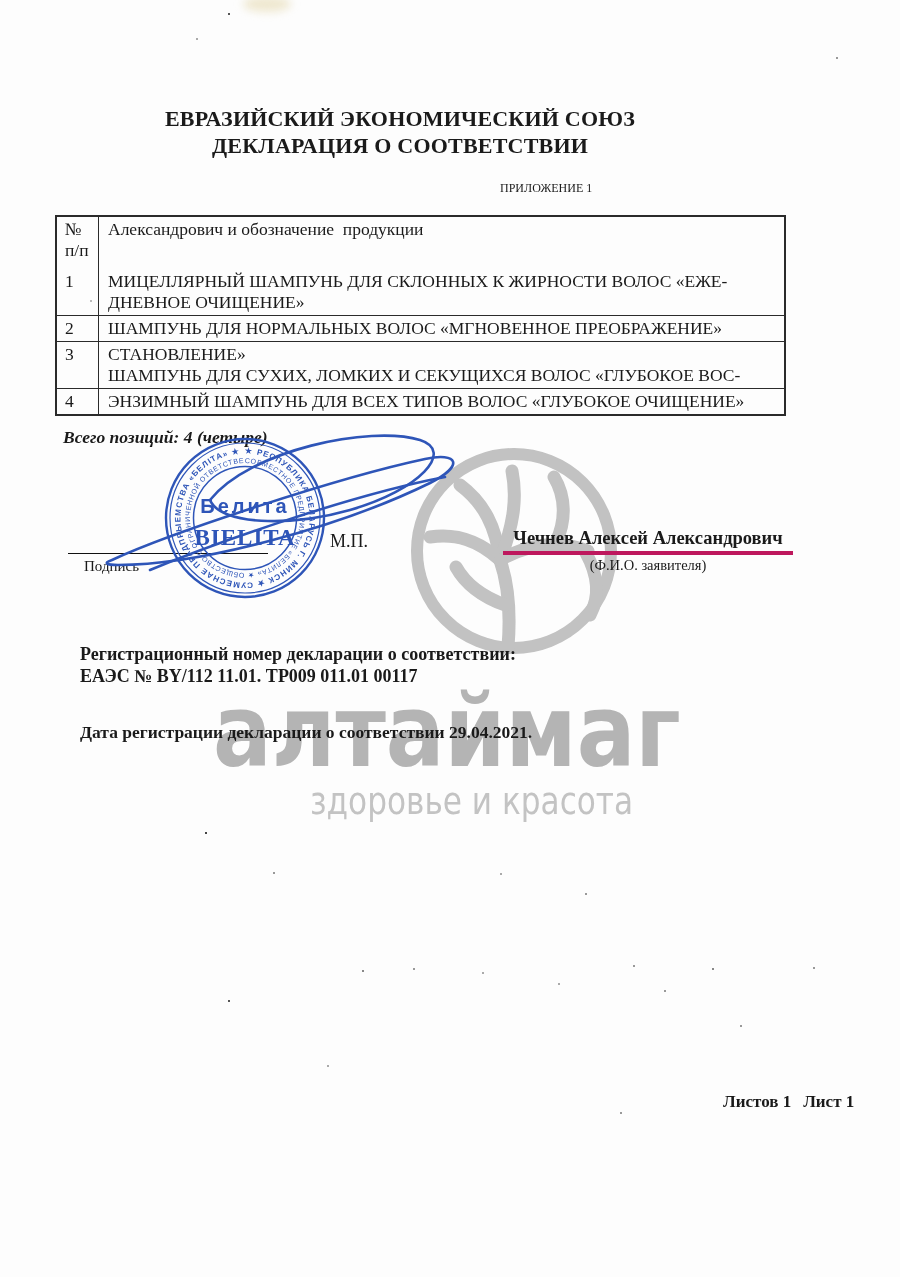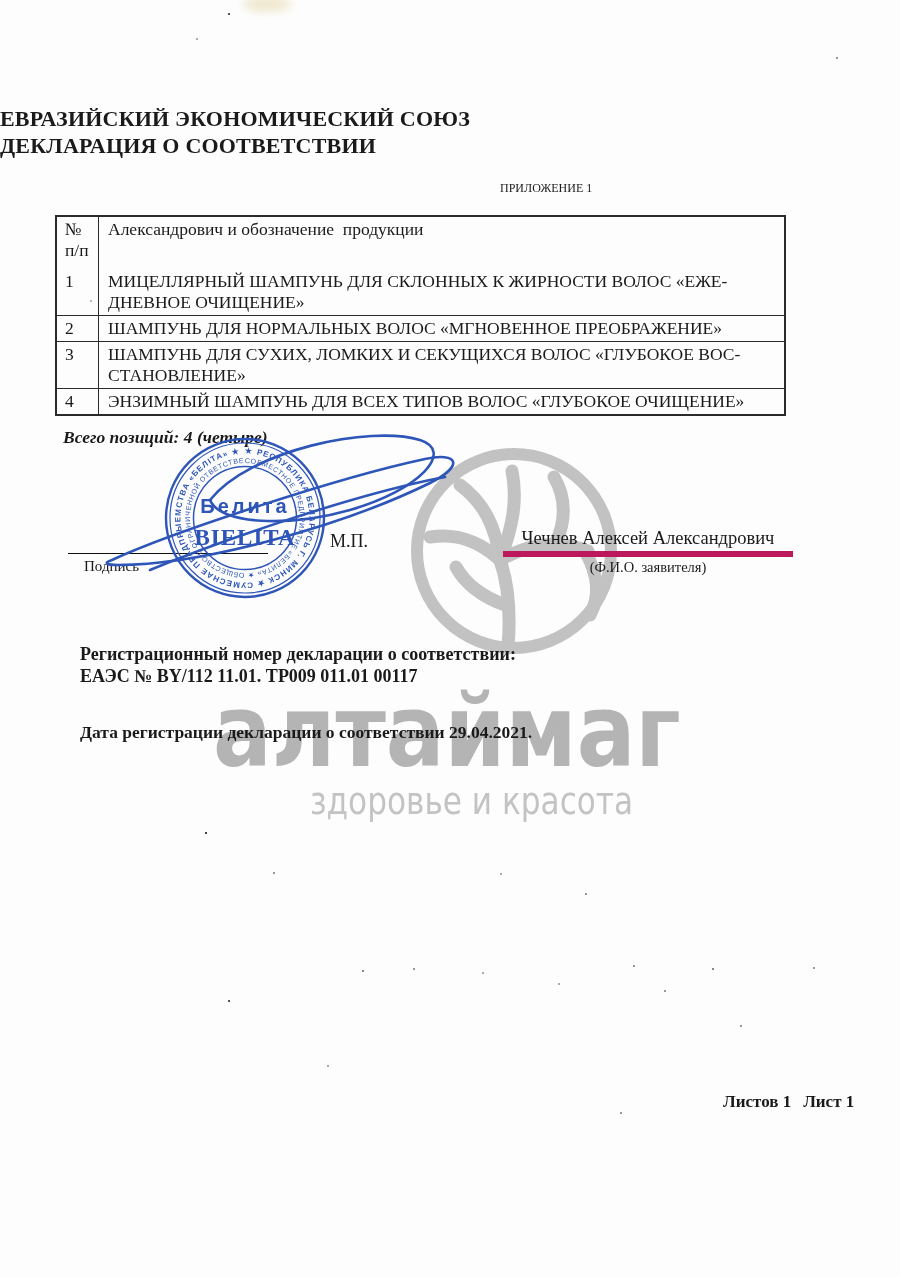--- a/index.html
+++ b/index.html
@@ -22,21 +22,21 @@
   .wm-brand{position:absolute; left:213px; top:682px; z-index:1;
     font-family:"DejaVu Sans","Liberation Sans",sans-serif; font-weight:bold;
     font-size:100px; line-height:1; color:#b4b4b4;
     transform:scale(0.87,1); transform-origin:left top; white-space:nowrap;}
   .wm-slogan{position:absolute; left:310px; top:782px; z-index:1;
     font-family:"DejaVu Sans","Liberation Sans",sans-serif;
     font-size:38px; line-height:1; color:#c3c3c3;
     transform:scale(0.82,1); transform-origin:left top; white-space:nowrap;}
   .wm-tree{position:absolute; left:408px; top:445px; z-index:1; opacity:0.92;}
   
-  .title1,.title2{position:absolute; left:0; width:800px; text-align:left; z-index:2;
+  .title1,.title2{position:absolute; left:0; width:800px; text-align:center; z-index:2;
     font-weight:bold; font-size:22px; letter-spacing:0.2px;}
   .title1{top:106px;} .title2{top:133px;}
   .annex{position:absolute; left:500px; top:181px; width:255px; text-align:left;
     font-size:12px; z-index:2;}
   
   .tbl{position:absolute; left:55px; top:215px; width:731px; z-index:2;
     border:2px solid #2b2b2b; box-sizing:border-box; font-size:17.5px;}
   .trow{display:flex; border-top:1.5px solid #2b2b2b;}
   .trow:first-child{border-top:none;}
   .cell{box-sizing:border-box;}
@@ -47,21 +47,21 @@
   .thead .cname{white-space:pre;}
   
   .totals{position:absolute; left:63px; top:427px; font-weight:bold; font-size:17.5px; z-index:2;font-style:italic;}
   .stamp{position:absolute; left:145px; top:418px; z-index:4;}
   .signature{position:absolute; left:90px; top:415px; z-index:5;}
   .sigline{position:absolute; left:68px; top:553px; width:200px;
     border-top:1.5px solid #111; z-index:3;}
   .siglabel{position:absolute; left:84px; top:558px; font-size:15px; z-index:3;}
   .mp{position:absolute; left:330px; top:531px; font-size:18px; z-index:3;}
   .applicant{position:absolute; left:503px; top:528px; width:290px; text-align:center; z-index:2;}
-  .applicant-name{font-weight:normal; font-size:18.5px; border-bottom:6px solid #be185d;
+  .applicant-name{font-weight:bold; font-size:18.5px; border-bottom:4px solid #be185d;
     padding-bottom:2px; white-space:nowrap;}
   .applicant-cap{font-size:14.5px; padding-top:2px;}
   
   .regblock{position:absolute; left:80px; top:643px; font-weight:bold; font-size:18px;
     line-height:22px; z-index:2;}
   .dateline{position:absolute; left:80px; top:722px; font-weight:bold; font-size:17.5px; z-index:2;}
   
   .footer{position:absolute; left:703px; top:1092px; font-weight:bold; font-size:17px; z-index:2;margin-left:20px;}
   .footer .gap{display:inline-block; width:12px;}
 </style>
@@ -111,22 +111,22 @@
         </div>
         <div class="trow">
           <div class="cell cnum">2</div>
           <div class="cell cname">
             <div>ШАМПУНЬ ДЛЯ НОРМАЛЬНЫХ ВОЛОС «МГНОВЕННОЕ ПРЕОБРАЖЕНИЕ»</div>
           </div>
         </div>
         <div class="trow">
           <div class="cell cnum">3</div>
           <div class="cell cname">
+            <div>СТАНОВЛЕНИЕ»</div>
             <div>ШАМПУНЬ ДЛЯ СУХИХ, ЛОМКИХ И СЕКУЩИХСЯ ВОЛОС «ГЛУБОКОЕ ВОС-</div>
-            <div>СТАНОВЛЕНИЕ»</div>
           </div>
         </div>
         <div class="trow">
           <div class="cell cnum">4</div>
           <div class="cell cname">
             <div>ЭНЗИМНЫЙ ШАМПУНЬ ДЛЯ ВСЕХ ТИПОВ ВОЛОС «ГЛУБОКОЕ ОЧИЩЕНИЕ»</div>
           </div>
         </div>
       </div>
   </div>

